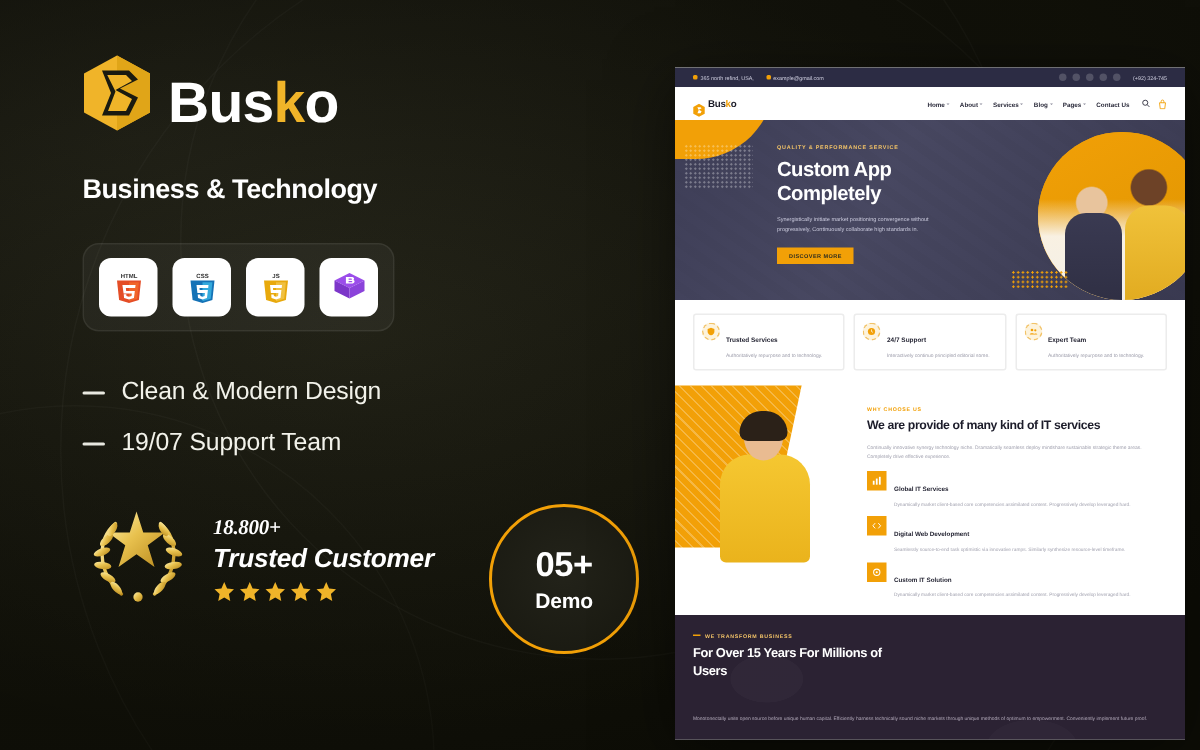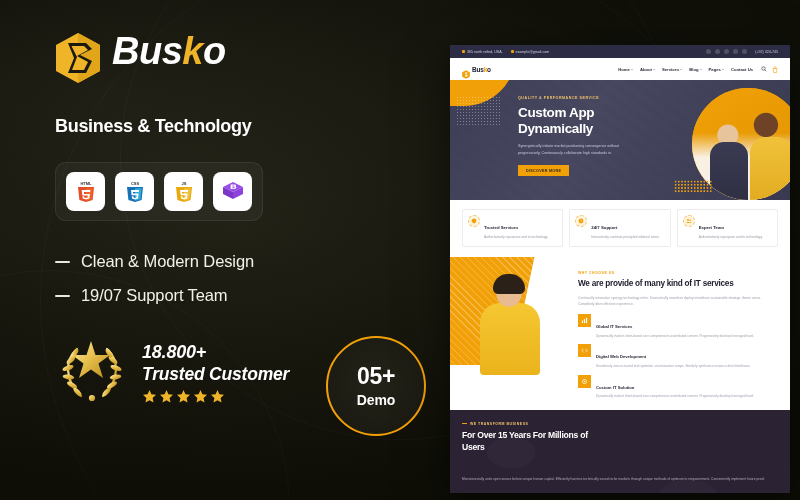--- a/index.html
+++ b/index.html
@@ -29,21 +29,21 @@
              border-color: rgba(255,255,255,0.03); }
   .vignette {
     position: absolute; inset: 0;
     background: radial-gradient(75% 65% at 30% 45%, rgba(255,255,255,0.02), rgba(0,0,0,0.35) 85%);
     pointer-events: none;
   }
 
   
   .left { position: absolute; left: 55px; top: 32px; width: 320px; }
 
-  .brand { display: flex; align-items: flex-start; gap: 11px; height: 56px; font-style: italic; }
+  .brand { display: flex; align-items: flex-end; gap: 11px; height: 56px; }
   .brand-mark { width: 46px; height: 52px; flex: 0 0 46px; }
   .brand-name {
     font-size: 38px; font-weight: 700; color: #ffffff;
     letter-spacing: -0.5px; line-height: 1;
   }
   .brand-name .k { color: #f0b429; }
 
   .headline { margin-top: 26px; }
   .headline .l1, .headline .l2 {
     font-size: 18px; font-weight: 700; color: #ffffff;
@@ -84,21 +84,21 @@
   }
 
   
   .trusted { margin-top: 22px; display: flex; align-items: center; gap: 13px; }
   .wreath { width: 74px; height: 74px; flex: 0 0 74px; }
   .trusted-text { padding-top: 2px; }
   .trusted-count, .trusted-label {
     font-style: italic; font-weight: 700; color: #ffffff;
     letter-spacing: -0.2px;
   }
-  .trusted-count { font-size: 18px; line-height: 1.25; }
+  .trusted-count { font-size: 14px; line-height: 1.25; font-family: Liberation Serif, serif; }
   .trusted-label { font-size: 17.5px; line-height: 1.25; }
   .stars { margin-top: 3px; display: flex; gap: 2px; }
   .stars svg { display: block; }
 
   
   .circle-badge {
     position: absolute;
     width: 100px; height: 100px; border-radius: 50%;
     border: 2px solid #f2a007;
     background: radial-gradient(circle at 50% 45%, #23231a 0%, #181810 100%);
@@ -538,21 +538,21 @@
         <div class="m-hero-yellowtop"></div>
         <div class="m-hero-dots"></div>
         <div class="m-hero-circle">
           <div class="m-hero-people"></div>
           <div class="m-hero-p1"></div>
           <div class="m-hero-p2"></div>
         </div>
         <div class="m-hero-dotsr"></div>
         <div class="m-hero-inner">
           <div class="m-eyebrow">QUALITY &amp; PERFORMANCE SERVICE</div>
-          <div class="m-hero-title">Custom App Dynamically</div>
+          <div class="m-hero-title">Custom App Completely</div>
           <div class="m-hero-desc">Synergistically initiate market positioning convergence without progressively, Continuously collaborate high standards in.</div>
           <span class="m-hero-btn">DISCOVER MORE</span>
         </div>
       </div>
 
       <div class="m-cards">
         <div class="m-card">
           <span class="m-card-ic">
             <svg width="6" height="6" viewBox="0 0 12 12">
                 <path d="M6 1 L10.5 2.8 V6.2 C10.5 8.6 8.4 10.5 6 11 C3.6 10.5 1.5 8.6 1.5 6.2 V2.8 Z" fill="#f2a007"></path>

